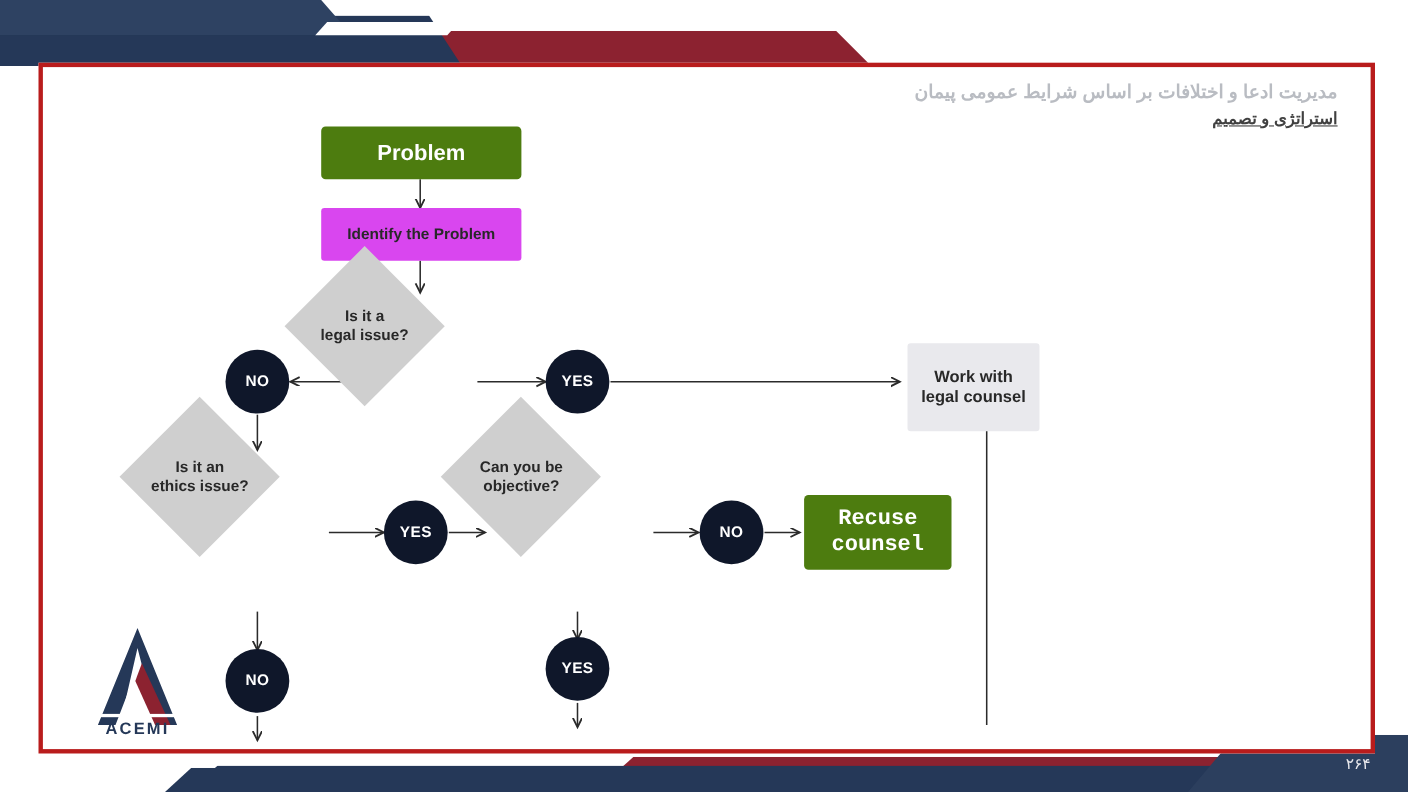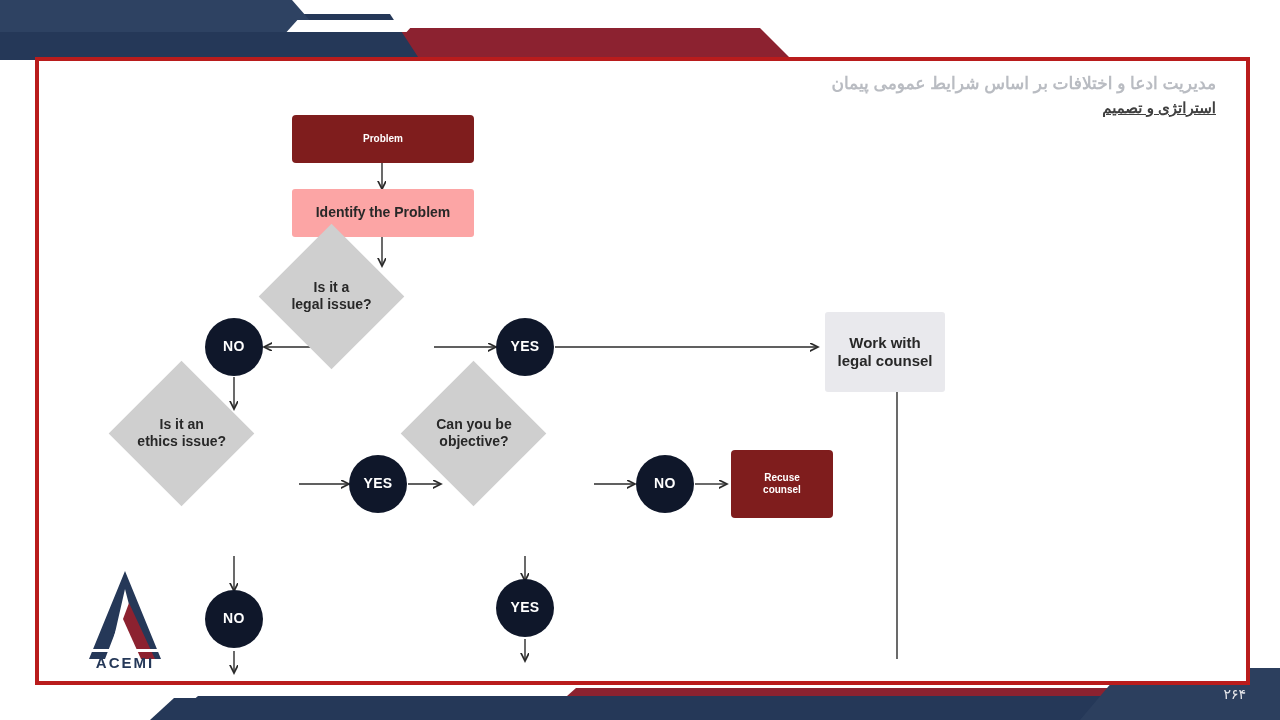--- a/index.html
+++ b/index.html
@@ -175,27 +175,27 @@
     position: absolute;
     box-sizing: border-box;
     display: flex;
     align-items: center;
     justify-content: center;
     text-align: center;
     line-height: 1.22;
     font-weight: 700;
   }
   .box-dark {
-    background: #7f1d1d;
+    background: #4d7c0f;
     color: #ffffff;
     border-radius: 4px;
-    font-size: 10px;
+    font-size: 20px;
   }
   .box-light {
-    background: #fca5a5;
+    background: #d946ef;
     color: #282828;
     border-radius: 3px;
     font-size: 14px;
   }
   .box-lighter {
     background: #e9e9ed;
     color: #282828;
     border-radius: 3px;
     font-size: 15px;
   }
@@ -330,21 +330,21 @@
         <span>
           <span>Can you be</span><br>
           <span>objective?</span>
         </span>
       </div>
 
       <div class="node pill" style="left:597px; top:394px; width:58px; height:58px;">NO</div>
 
       <div class="node pill" style="left:457px; top:518px; width:58px; height:58px;">YES</div>
 
-      <div class="node box-dark" style="left:692px; top:389px; width:102px; height:68px;">
+      <div class="node box-dark" style="left:692px; top:389px; width:134px; height:68px;font-family:Liberation Mono, monospace;">
         <span>
           <span>Recuse</span><br>
           <span>counsel</span>
         </span>
       </div>
 
     </div>
 
     <div class="logo">
       <svg width="112" height="110" viewBox="0 0 112 110">

